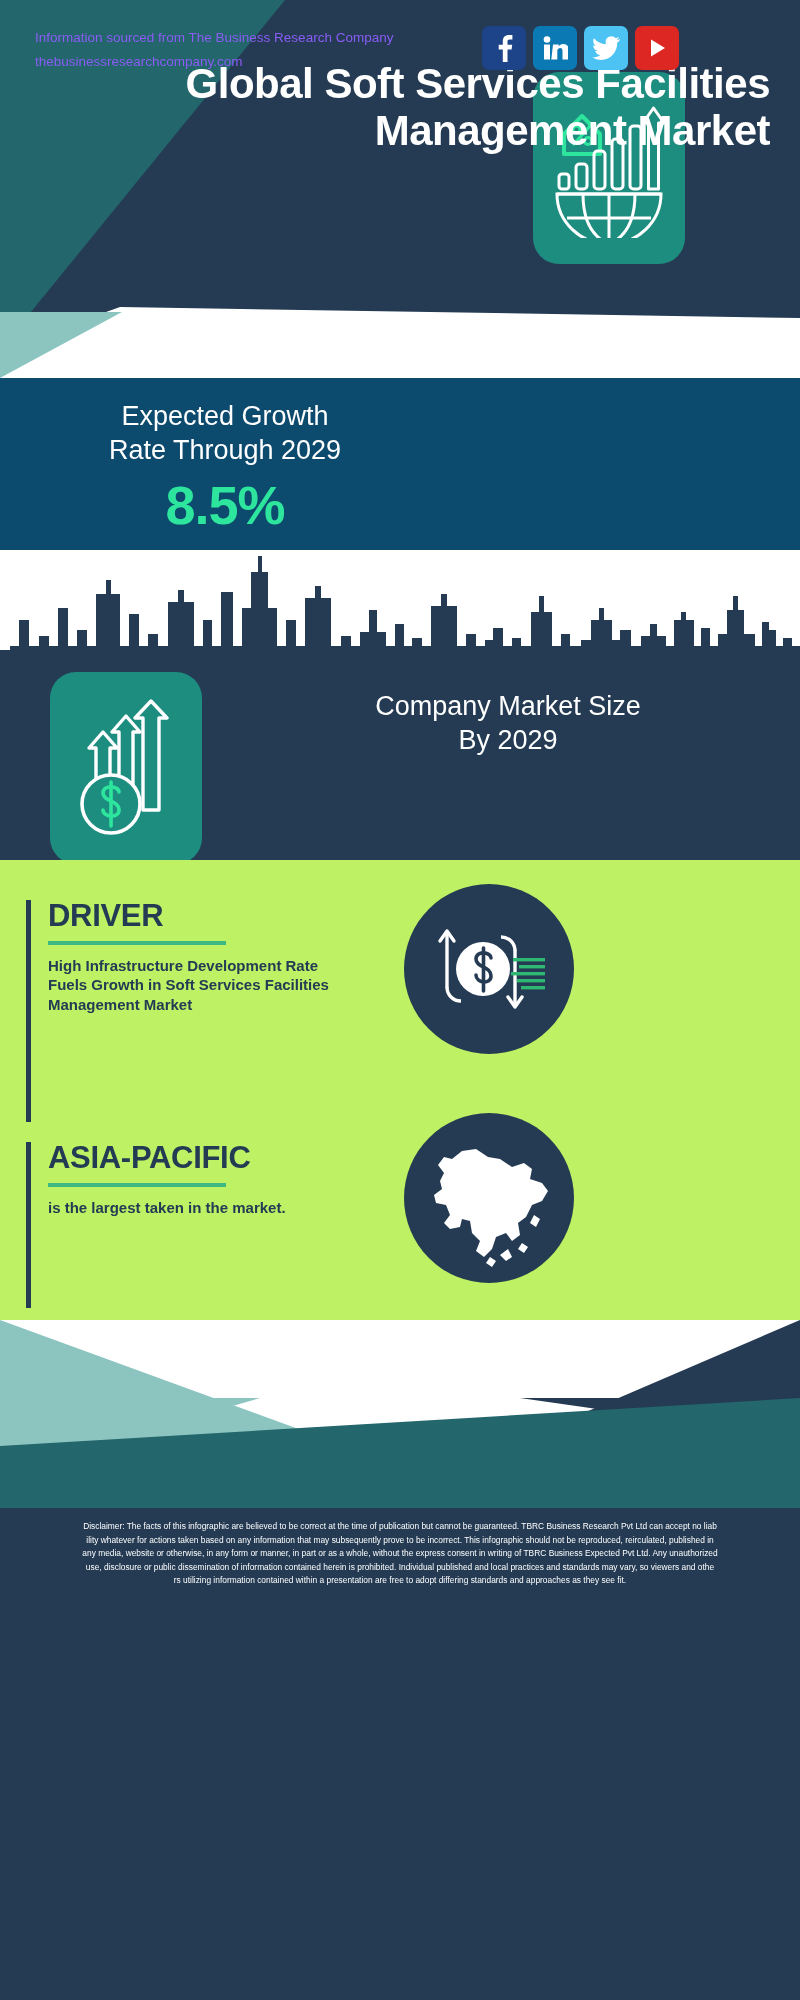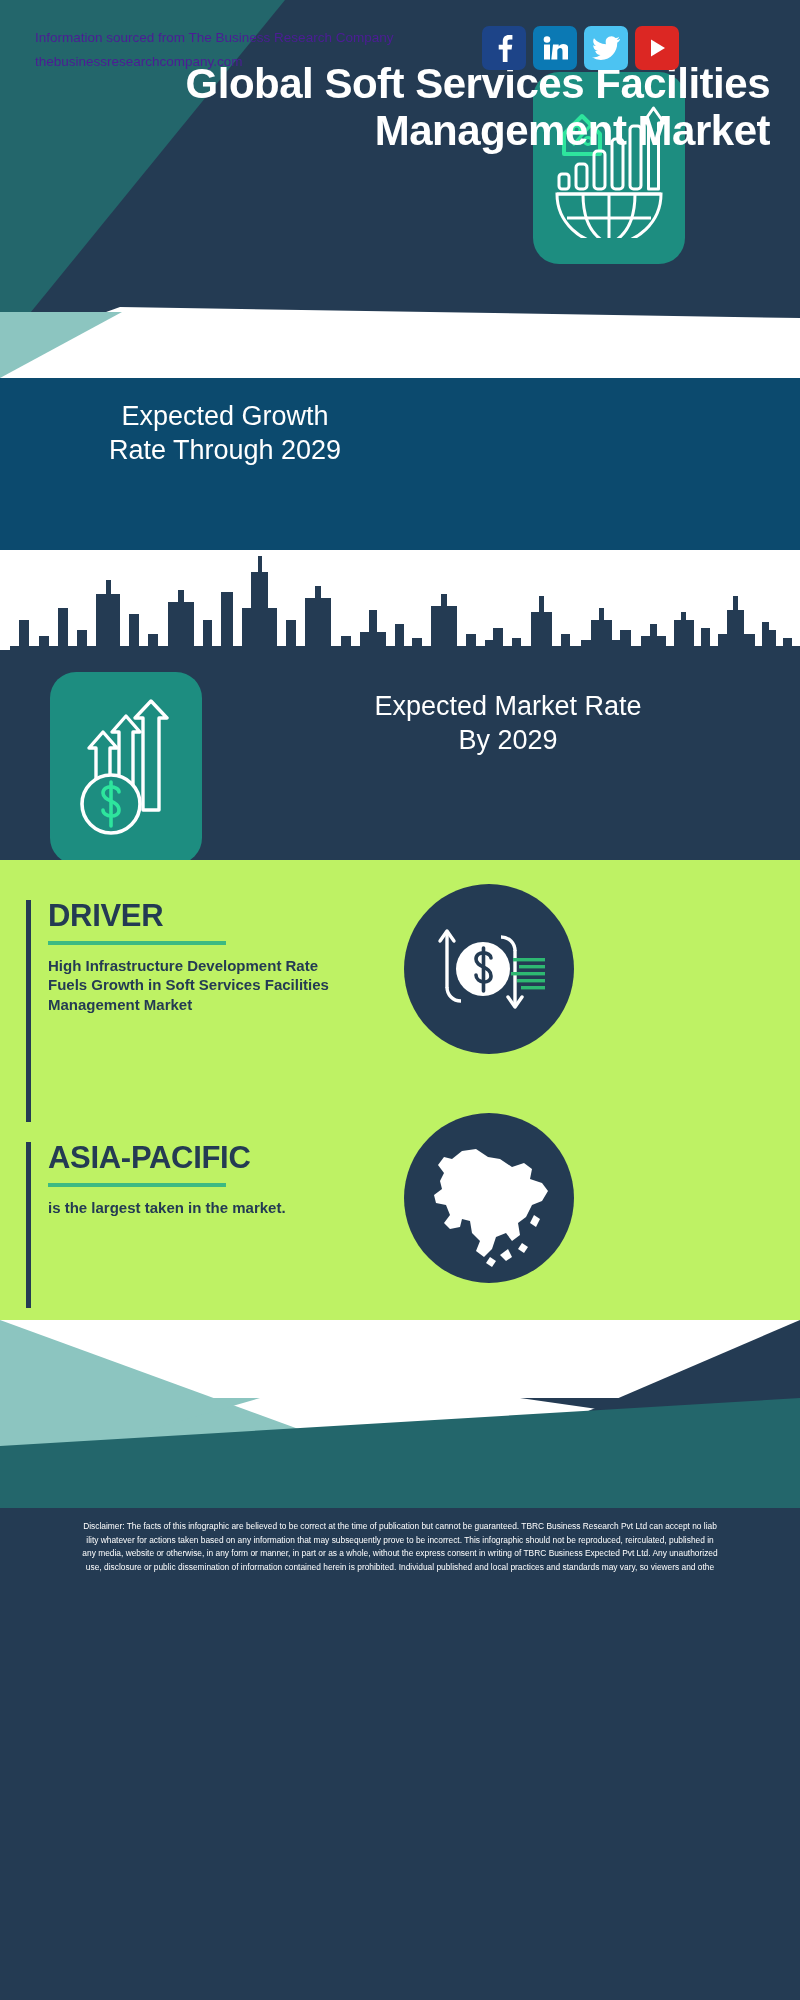--- a/index.html
+++ b/index.html
@@ -148,21 +148,21 @@
     background:#243b53;
     clip-path:polygon(520px 0, 800px 0, 800px 40px);
   }
   .fb-lightteal-tri {
     position:absolute; left:0; top:0; width:800px; height:110px;
     background:#8cc5c0;
     clip-path:polygon(0 0, 0 75px, 260px 0);
   }
   .footer-source {
     position:absolute; left:35px; top:26px; width:420px;
-    color:#4c1d95; font-size:13.5px; line-height:1.75;
+    color:#8b5cf6; font-size:13.5px; line-height:1.75;
     z-index:6;
   }
   .social-row {
     position:absolute; left:482px; top:26px;
     display:flex; gap:7px; z-index:6;
   }
   .social {
     width:44px; height:44px; border-radius:7px;
     display:flex; align-items:center; justify-content:center;
   }
@@ -191,20 +191,21 @@
   <div class="header-tri-teal"></div>
   <div class="header-title">Global Soft Services Facilities Management Market</div>
 </div>
 <div class="header-white-wedge"></div>
 <div class="header-lightteal-tri"></div>
 
 <div class="growth">
   <div class="growth-text">
     <div class="growth-label">Expected Growth</div>
     <div class="growth-label">Rate Through 2029</div>
+    <div class="growth-value">8.5%</div>
   </div>
 </div>
 
 <div class="growth-icon-box">
   <svg width="118" height="140" viewBox="0 0 118 140" fill="none">
 
     <path d="M14 36 L32 18 L50 36 L50 56 L14 56 Z" stroke="#2ee59d" stroke-width="4" fill="none" stroke-linejoin="round"></path>
     <line x1="24" y1="46" x2="40" y2="28" stroke="#2ee59d" stroke-width="3.2" stroke-linecap="round"></line>
     <circle cx="26.5" cy="31.5" r="3.6" stroke="#2ee59d" stroke-width="3" fill="none"></circle>
     <circle cx="38" cy="43" r="3.6" stroke="#2ee59d" stroke-width="3" fill="none"></circle>
@@ -250,21 +251,21 @@
       L120 96 L120 44 L111 44 L111 30 L106 30 L106 44 L96 44 L96 96 L87 96
       L87 80 L77 80 L77 96 L68 96 L68 58 L58 58 L58 96 L49 96 L49 86 L39 86
       L39 96 L29 96 L29 70 L19 70 L19 96 L10 96 L10 100 Z
     "></path>
   </svg>
 </div>
 <div style="position:absolute;left:0;top:692px;width:800px;height:2px;background:#243b53;"></div>
 
 <div class="market">
   <div class="market-text">
-    <div class="market-label">Expected Market Rate</div>
+    <div class="market-label">Company Market Size</div>
     <div class="market-label">By 2029</div>
   </div>
 </div>
 
 <div style="position:absolute;left:50px;top:672px;width:152px;height:192px;background:#1d8d80;border-radius:26px;display:flex;align-items:center;justify-content:center;">
   <svg width="118" height="140" viewBox="0 0 118 140" fill="none">
 
     <path d="M22 50 L36 34 L50 50 L43 50 L43 112 L29 112 L29 50 Z" stroke="#ffffff" stroke-width="3.4" fill="none" stroke-linejoin="round"></path>
 
     <path d="M45 34 L59 18 L73 34 L66 34 L66 100 L52 100 L52 34 Z" stroke="#ffffff" stroke-width="3.4" fill="none" stroke-linejoin="round"></path>
@@ -377,14 +378,15 @@
       </svg>
   </a>
 </div>
 
 <div class="disclaimer">
   <div class="disclaimer-text">
     <span class="disc-line">Disclaimer: The facts of this infographic are believed to be correct at the time of publication but cannot be guaranteed. TBRC Business Research Pvt Ltd can accept no liab</span>
     <span class="disc-line">ility whatever for actions taken based on any information that may subsequently prove to be incorrect. This infographic should not be reproduced, reirculated, published in</span>
     <span class="disc-line">any media, website or otherwise, in any form or manner, in part or as a whole, without the express consent in writing of TBRC Business Expected Pvt Ltd. Any unauthorized</span>
     <span class="disc-line">use, disclosure or public dissemination of information contained herein is prohibited. Individual published and local practices and standards may vary, so viewers and othe</span>
+    <span class="disc-line">rs utilizing information contained within a presentation are free to adopt differing standards and approaches as they see fit.</span>
   </div>
 </div>
 
 </body></html>

